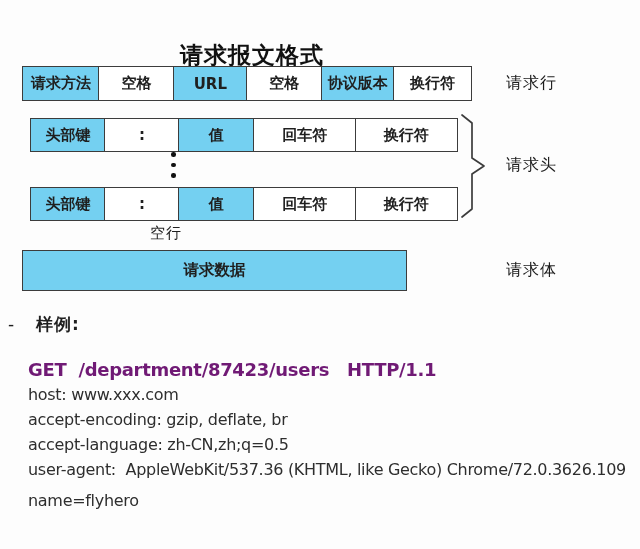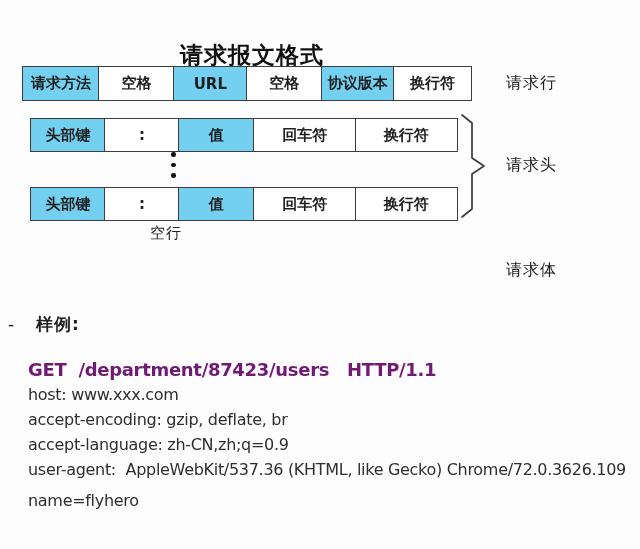--- a/index.html
+++ b/index.html
@@ -163,27 +163,28 @@
     <div class="cell w80">换行符</div>
   </div>
 
   <svg class="brace" width="28" height="106" viewBox="0 0 28 106">
     <path d="M3 2 L13 10 L13 45 L25 53 L13 61 L13 96 L3 104" fill="none" stroke="#3c3c3c" stroke-width="1.7" stroke-linejoin="round" stroke-linecap="round"></path>
   </svg>
   <div class="side-label lbl-request-header">请求头</div>
 
   <div class="blank-line-label">空行</div>
 
+  <div class="body-box">请求数据</div>
   <div class="side-label lbl-request-body">请求体</div>
 
   <div class="example-dash">-</div>
   <div class="example-heading">样例:</div>
 
   <div class="code-block">
     <div class="code-line first">GET  /department/87423/users   HTTP/1.1</div>
     <div class="code-line">host: www.xxx.com</div>
     <div class="code-line">accept-encoding: gzip, deflate, br</div>
-    <div class="code-line">accept-language: zh-CN,zh;q=0.9</div>
+    <div class="code-line">accept-language: zh-CN,zh;q=0.5</div>
     <div class="code-line">user-agent:  AppleWebKit/537.36 (KHTML, like Gecko) Chrome/72.0.3626.109</div>
     <div class="code-line body-data">name=flyhero</div>
   </div>
 
 </div>
 
 </body></html>

